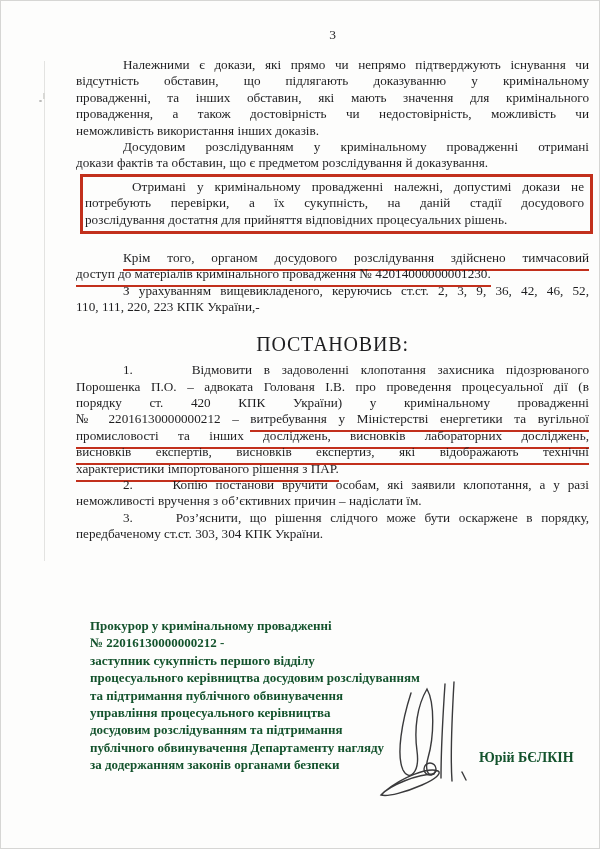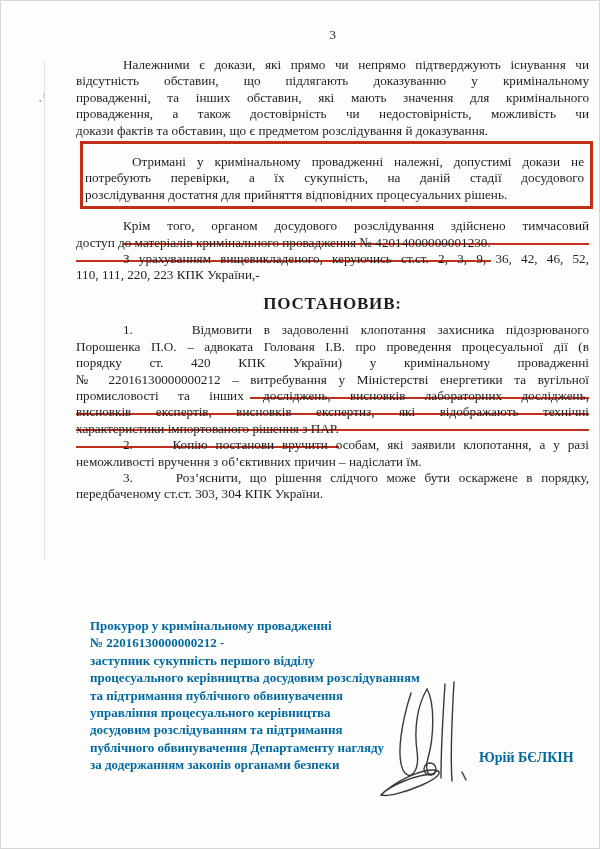--- a/index.html
+++ b/index.html
@@ -15,30 +15,30 @@
   .body-text{
     position:absolute;top:56px;left:75px;width:513px;
     font-size:13.2px;line-height:16.4px;
   }
   .para{margin:0;}
   .line{text-align:left;}
   .line.j{text-align:justify;text-align-last:justify;}
   .line.ind{text-indent:47px;}
   .para.boxed{
     border:3px solid var(--red,#c2301c);
-    margin:2px -4px 9px 4px;padding:10px 6px 3px 2px;
+    margin:2px -4px 16px 4px;padding:2px 6px 3px 2px;
   }
-  .u{border-bottom:2.5px solid var(--red,#c2301c);padding-bottom:10px;}
+  .u{border-bottom:2.5px solid var(--red,#c2301c);padding-bottom:4px;}
   .heading{
-    text-align:center;font-weight:bold;font-size:17px;letter-spacing:0.8px;
-    margin:12px 0 10px 0;
+    text-align:center;font-weight:normal;font-size:20px;letter-spacing:0.8px;
+    margin:20px 0 10px 0;
   }
   .sig{
     position:absolute;left:89px;top:616px;width:500px;
-    font-weight:bold;font-size:13px;line-height:17.4px;color:#0369a1;
+    font-weight:bold;font-size:13px;line-height:17.4px;color:#14532d;
   }
   .sig-name{
     position:absolute;left:389px;top:132px;white-space:nowrap;font-size:14px;
   }
   .sig-mark{position:absolute;left:288px;top:62px;}
   .artifact-line{
     position:absolute;left:43px;top:60px;width:1px;height:500px;background:#e3e3e1;
   }
   .speck-a{position:absolute;left:38px;top:99px;width:3px;height:2px;background:#b9b9b6;border-radius:50%;}
   .speck-b{position:absolute;left:42px;top:92px;width:2px;height:6px;background:#d8d8d5;}
@@ -52,22 +52,24 @@
   <div class="speck-b"></div>
 
   <div class="page-number">3</div>
 
   <div class="body-text">
       <div class="para">
         <div class="line j ind"><span>Належними є докази, які прямо чи непрямо підтверджують існування чи</span></div>
         <div class="line j"><span>відсутність обставин, що підлягають доказуванню у кримінальному</span></div>
         <div class="line j"><span>провадженні, та інших обставин, які мають значення для кримінального</span></div>
         <div class="line j"><span>провадження, а також достовірність чи недостовірність, можливість чи</span></div>
+        <div class="line"><span>неможливість використання інших доказів.</span></div>
       </div>
       <div class="para">
+        <div class="line j ind"><span>Досудовим розслідуванням у кримінальному провадженні отримані</span></div>
         <div class="line"><span>докази фактів та обставин, що є предметом розслідування й доказування.</span></div>
       </div>
       <div class="para boxed">
         <div class="line j ind"><span>Отримані у кримінальному провадженні належні, допустимі докази не</span></div>
         <div class="line j"><span>потребують перевірки, а їх сукупність, на даній стадії досудового</span></div>
         <div class="line"><span>розслідування достатня для прийняття відповідних процесуальних рішень.</span></div>
       </div>
       <div class="para">
         <div class="line j ind"><span class="u">Крім того, органом досудового розслідування здійснено тимчасовий</span></div>
         <div class="line"><span class="u">доступ до матеріалів кримінального провадження № 42014000000001230.</span></div>

